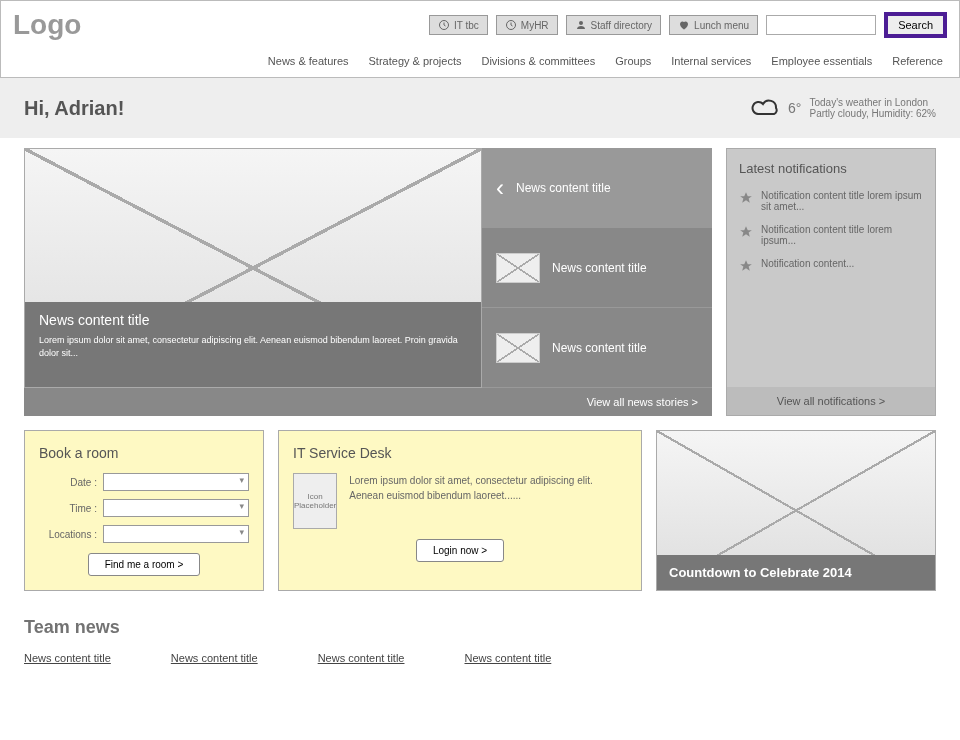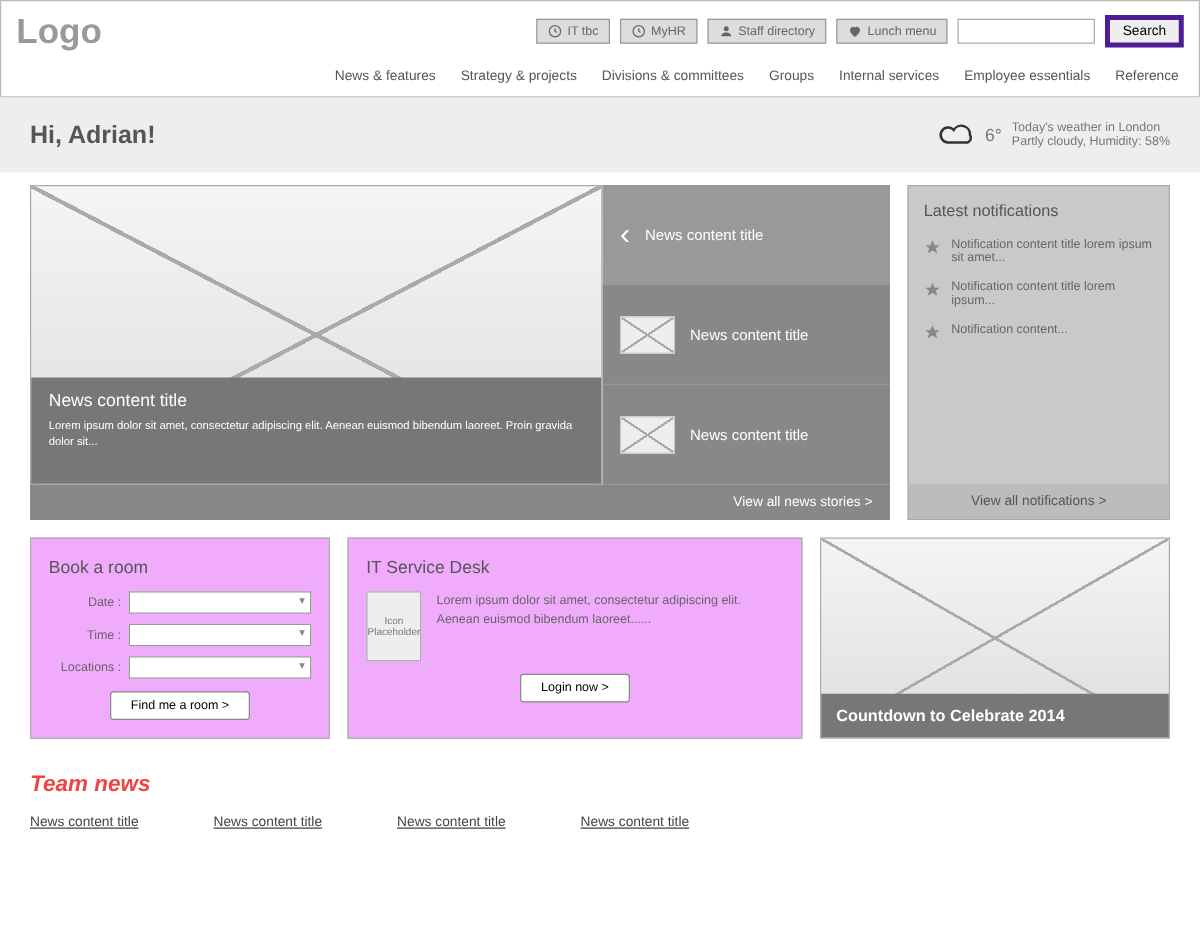--- a/index.html
+++ b/index.html
@@ -38,39 +38,39 @@
 .thumb::before{background:linear-gradient(to top right,transparent 48%,#aaa 48%,#aaa 52%,transparent 52%);}
 .thumb::after{background:linear-gradient(to top left,transparent 48%,#aaa 48%,#aaa 52%,transparent 52%);}
 .chevron { font-size: 24px; color:#fff; }
 .news-footer { background:#888; color:#fff; text-align:right; padding:8px 14px; font-size:11px; cursor:pointer; }
 .notif-panel { width: 210px; background:#c9c9c9; border:1px solid #aaa; display:flex; flex-direction:column; }
 .notif-panel h3 { font-size:13px; padding:12px 12px 8px 12px; color:#555; font-weight:normal; }
 .notif-item { display:flex; gap:8px; padding:6px 12px; font-size:10px; color:#666; }
 .notif-item svg { width:14px; height:14px; fill:#888; flex-shrink:0; margin-top:1px;}
 .notif-footer { margin-top:auto; background:#bcbcbc; text-align:center; padding:8px; font-size:11px; cursor:pointer; }
 .row2 { display:flex; gap:14px; margin-top:14px; }
-.card { background:#f0abfc; border:1px solid #aaa; padding:14px; }
+.card { background:#fef9c3; border:1px solid #aaa; padding:14px; }
 .book-room { width: 240px; }
 .card h3 { font-size:14px; color:#555; margin-bottom:12px; font-weight:normal; }
 .form-row { display:flex; align-items:center; margin-bottom:8px; font-size:10px; }
 .form-row label { width:58px; text-align:right; margin-right:6px; color:#666; }
 .form-row .sel { flex:1; background:#fff; border:1px solid #999; height:18px; position:relative; }
 .form-row .sel::after{content:"▾"; position:absolute; right:4px; top:1px; font-size:9px; color:#888;}
 .action-btn { display:block; margin:10px auto 0 auto; background:#fff; border:1px solid #888; border-radius:3px; padding:5px 16px; font-size:10px; cursor:pointer; }
 .it-desk { flex:1; }
 .it-body { display:flex; gap:12px; }
 .icon-ph { width:56px; height:56px; background:#eee; border:1px solid #aaa; font-size:8px; display:flex; align-items:center; justify-content:center; text-align:center; color:#777; }
 .it-text { font-size:10px; color:#666; line-height:1.5; }
 .countdown { width:280px; padding:0; position:relative; background:linear-gradient(#f5f5f5,#ddd); border:1px solid #aaa;font-weight:bold;}
 .countdown::before,.countdown::after{content:"";position:absolute;inset:0;}
 .countdown::before{background:linear-gradient(to top right,transparent 49.6%,#aaa 49.6%,#aaa 50.4%,transparent 50.4%);}
 .countdown::after{background:linear-gradient(to top left,transparent 49.6%,#aaa 49.6%,#aaa 50.4%,transparent 50.4%);}
 .countdown-label{position:absolute;left:0;right:0;bottom:0;background:#777;color:#fff;padding:10px 12px;font-size:13px;z-index:2;}
 .team-news { margin-top:26px; }
-.team-news h2 { font-size:18px; color:#ef4444; margin-bottom:14px;font-style:italic; }
+.team-news h2 { font-size:18px; color:#737373; margin-bottom:14px; }
 .team-row { display:flex; gap:60px; }
 .team-row a { font-size:11px; color:#444; text-decoration:underline; cursor:pointer; }
 </style>
 </head>
 <body>
 
 <div class="header">
   <div class="header-top">
     <div class="logo">Logo</div>
     <div class="header-right">
@@ -118,21 +118,21 @@
 
 <div class="greeting-bar">
   <div class="greeting">Hi, Adrian!</div>
   <div class="weather">
     <svg viewBox="0 0 32 24">
         <path d="M10 18a6 6 0 1 1 5-10 7 7 0 0 1 13 4 4 4 0 0 1-2 6H10z"></path>
       </svg>
     <span class="temp">6°</span>
     <div>
       <div>Today's weather in London</div>
-      <div>Partly cloudy,  Humidity: 58%</div>
+      <div>Partly cloudy,  Humidity: 62%</div>
     </div>
   </div>
 </div>
 
 <div class="content">
   <div class="row1">
     <div class="news-block">
       <div class="news-main">
         <div class="news-hero">
           <div class="news-hero-overlay">

